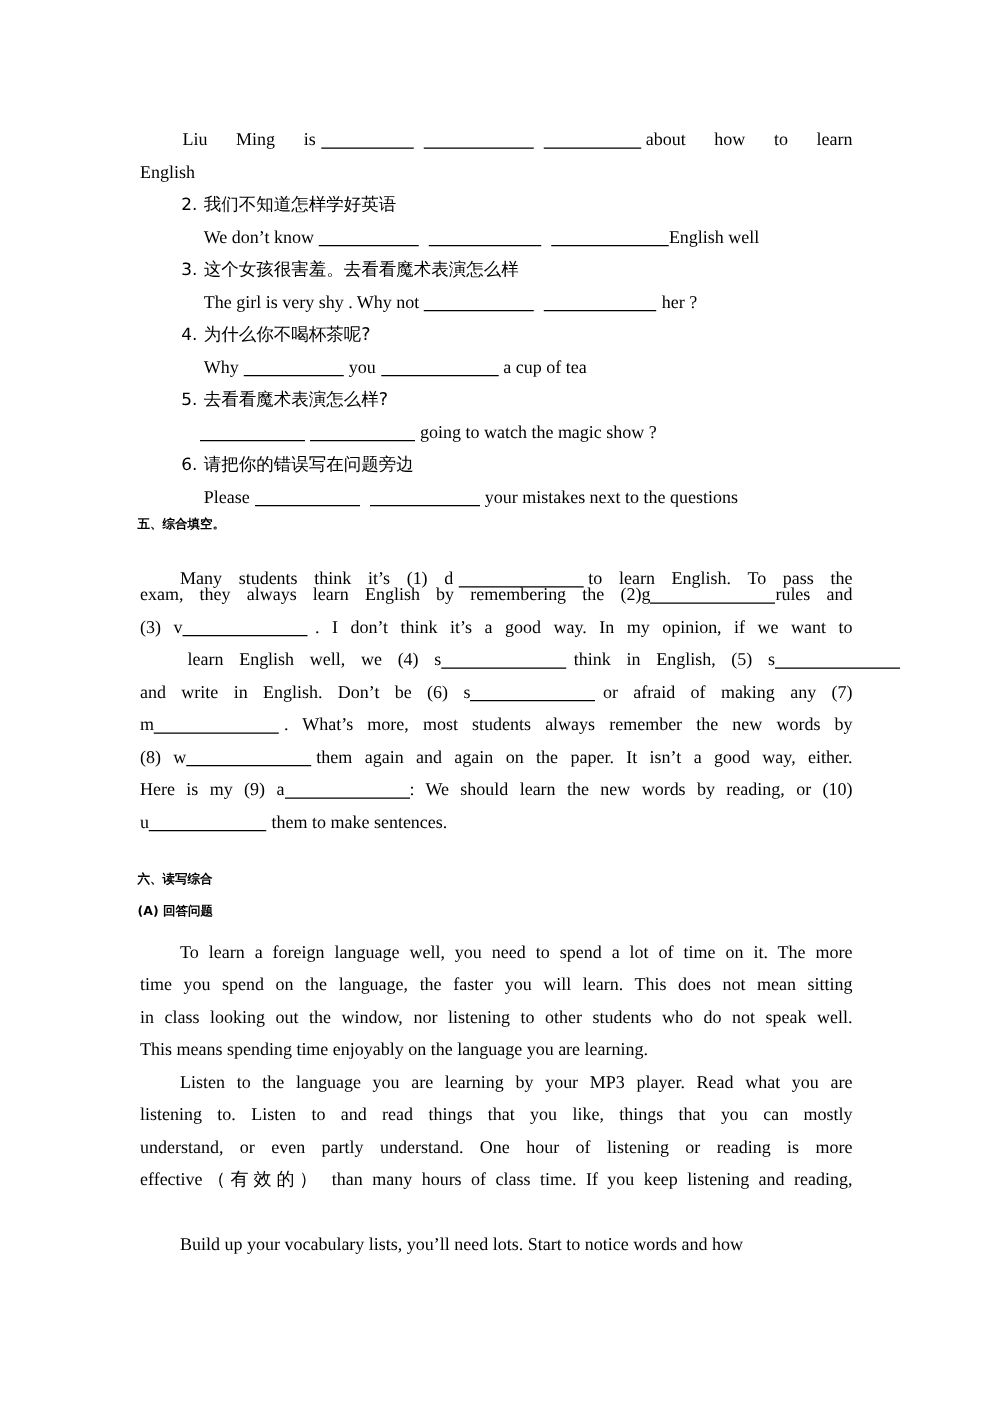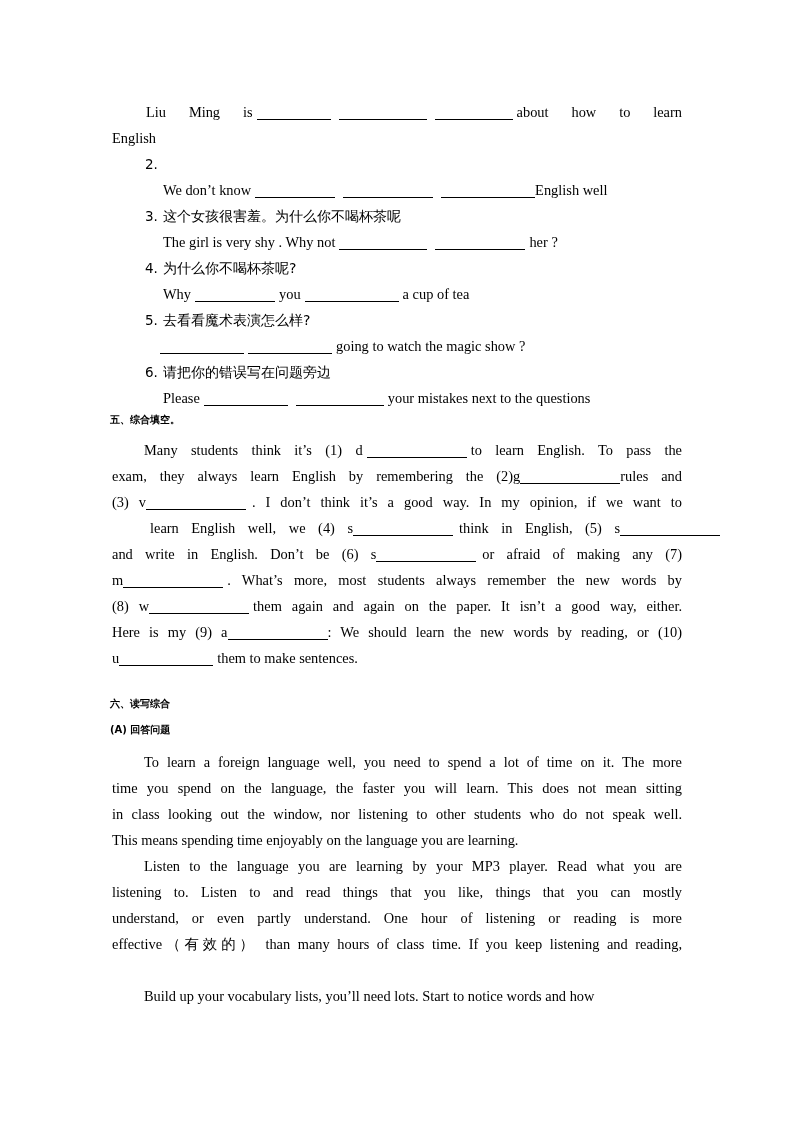--- a/index.html
+++ b/index.html
@@ -111,26 +111,27 @@
 <body>
 
 <div class="page">
 
   <div class="wide" style="top:99px;">
     <span>Liu  Ming  is</span><span class="sp-both blank b74"></span><span class="blank b88 sp-both"></span><span class="blank b78 sp-both"></span><span>about  how  to  learn</span>
   </div>
   <div class="block en" style="left:112px; top:125px;">English</div>
 
   <div class="qnum" style="top:151px;">2.</div>
+  <div class="qcn" style="top:151px;">我们不知道怎样学好英语</div>
   <div class="qen" style="top:177px;">
     <span>We don’t know</span><span class="blank b80 sp-both"></span><span class="blank b90 sp-both"></span><span class="blank b94" style="margin-left:4px;"></span><span>English well</span>
   </div>
 
   <div class="qnum" style="top:203px;">3.</div>
-  <div class="qcn" style="top:203px;">这个女孩很害羞。为什么你不喝杯茶呢</div>
+  <div class="qcn" style="top:203px;">这个女孩很害羞。去看看魔术表演怎么样</div>
   <div class="qen" style="top:229px;">
     <span>The girl is very shy . Why not</span><span class="blank b88 sp-both"></span><span class="blank b90 sp-both"></span><span>her ?</span>
   </div>
 
   <div class="qnum" style="top:255px;">4.</div>
   <div class="qcn" style="top:255px;">为什么你不喝杯茶呢?</div>
   <div class="qen" style="top:281px;">
     <span>Why</span><span class="blank b80 sp-both"></span><span>you</span><span class="blank b94 sp-both"></span><span>a cup of tea</span>
   </div>
 
@@ -141,21 +142,21 @@
   </div>
 
   <div class="qnum" style="top:359px;">6.</div>
   <div class="qcn" style="top:359px;">请把你的错误写在问题旁边</div>
   <div class="qen" style="top:385px;">
     <span>Please</span><span class="blank b84 sp-both"></span><span class="blank b88 sp-both"></span><span>your mistakes next to the questions</span>
   </div>
 
   <div class="block hdr" style="left:110px; top:407px;">五、综合填空。</div>
 
-  <div class="para" style="top:437px; text-align-last:justify;">
+  <div class="para" style="top:450px; text-align-last:justify;">
     <span style="display:inline-block;width:32px;"></span><span>Many  students  think  it’s  (1)  d</span><span class="blank b100 sp-both"></span><span>to  learn  English.  To  pass  the</span>
   </div>
 
   <div class="para" style="top:463px; text-align-last:justify;">
     <span>exam, they always learn English by remembering the (2)g</span><span class="blank b100"></span><span>rules and</span>
   </div>
 
   <div class="para" style="top:489px; text-align-last:justify;">
     <span>(3) v</span><span class="blank b100"></span><span style="display:inline-block;width:6px;"></span><span>. I don’t think it’s a good way. In my opinion, if we want to</span>
   </div>

